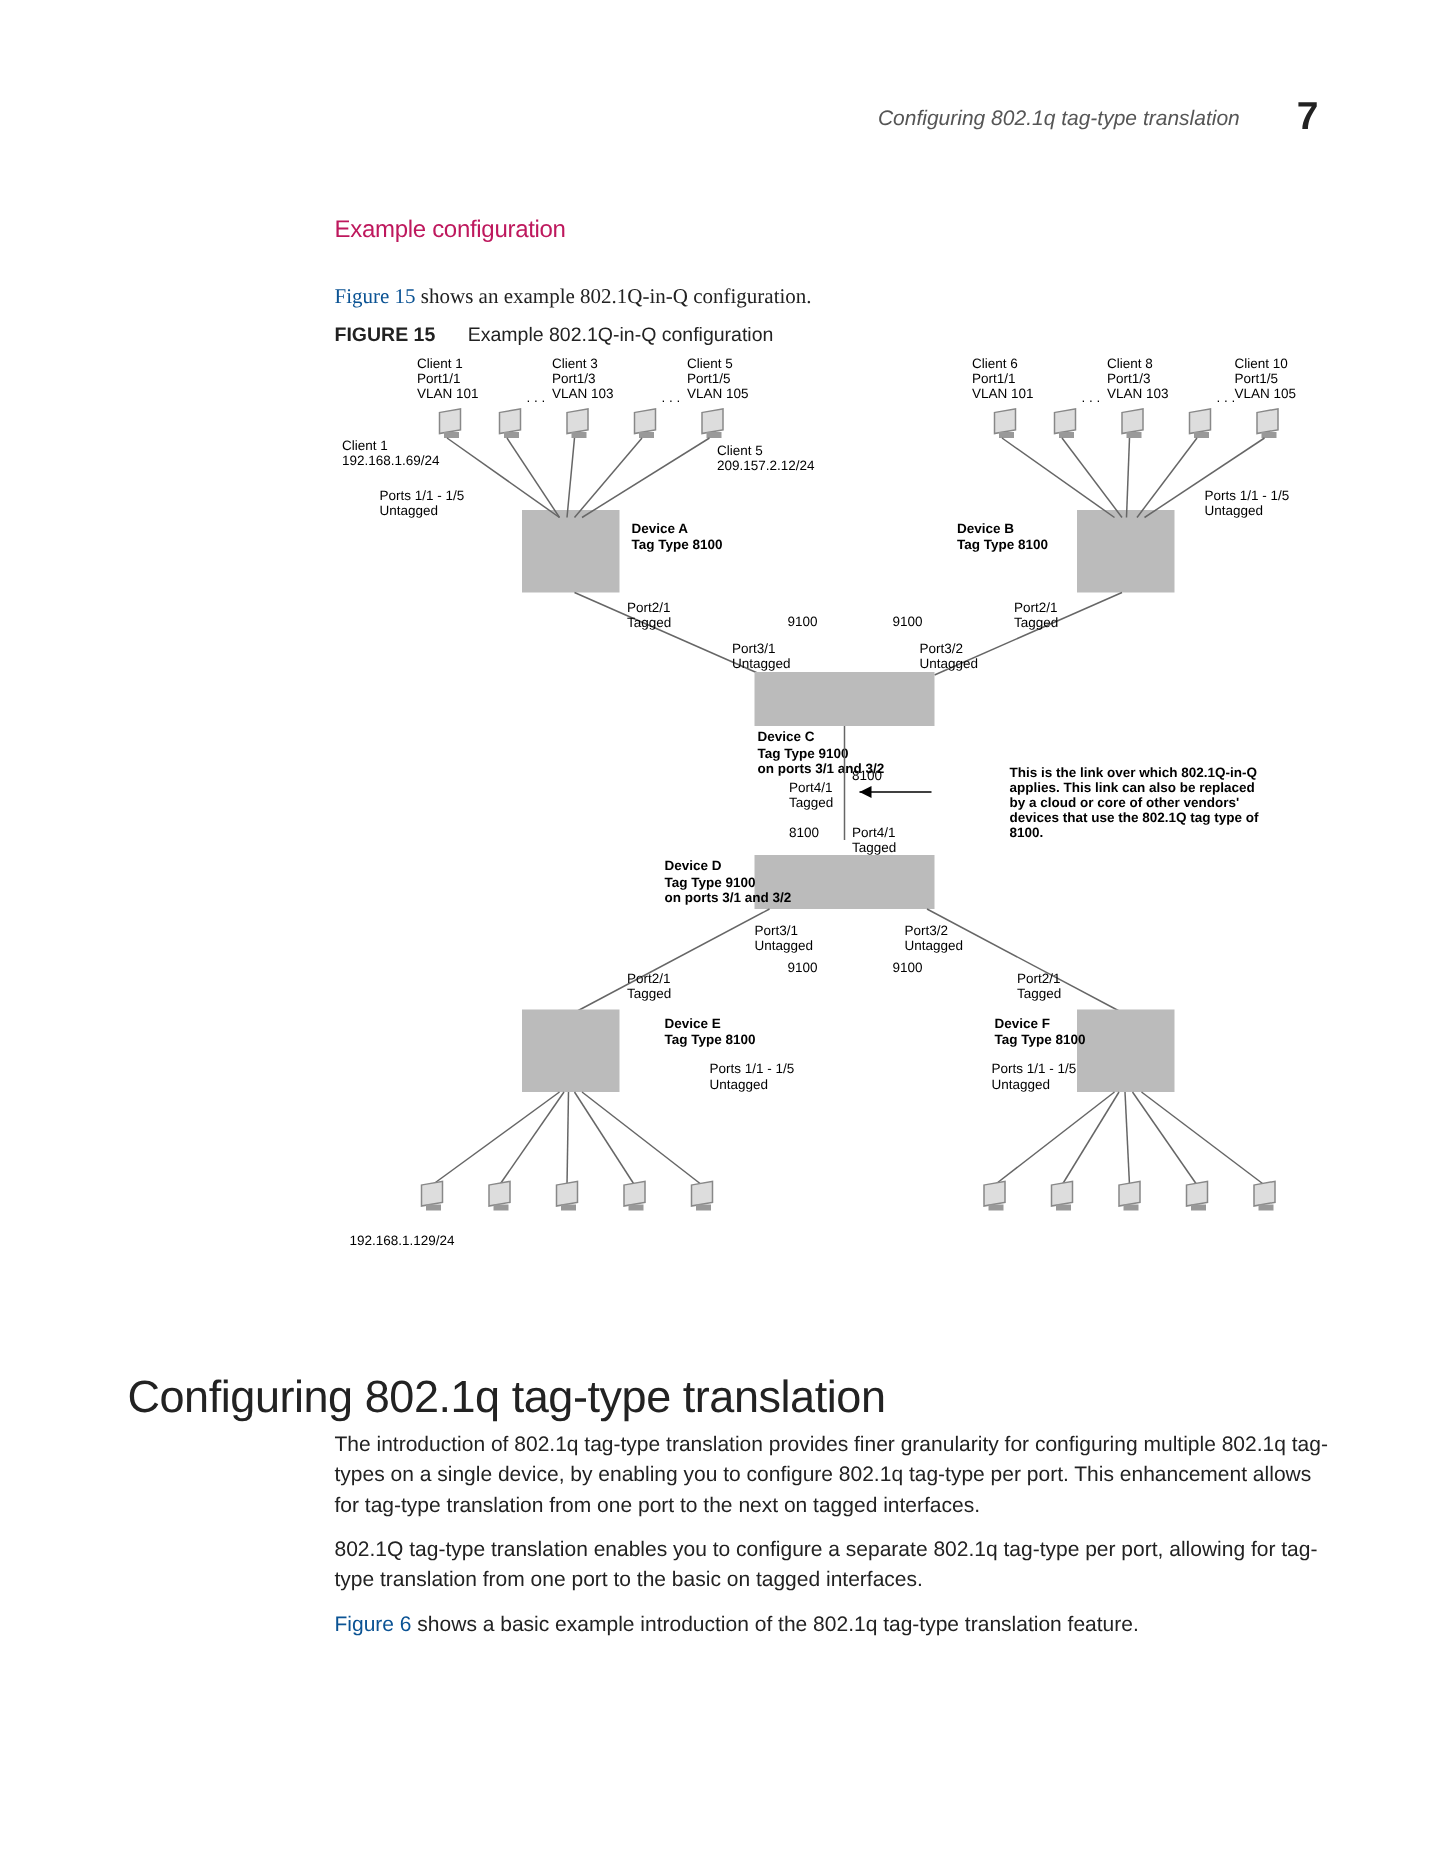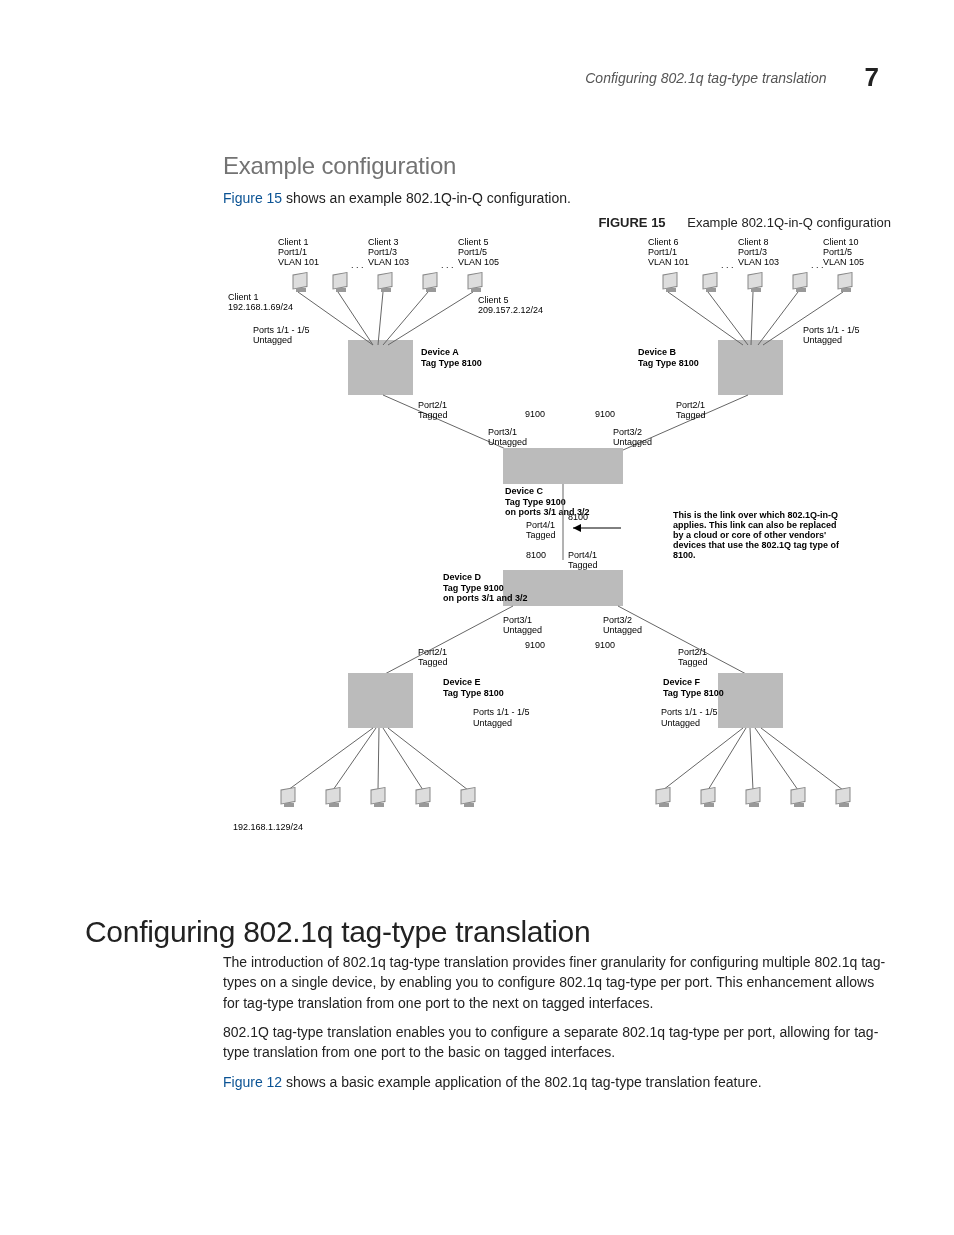--- a/index.html
+++ b/index.html
@@ -36,38 +36,38 @@
   }
   .body-block {
     position: absolute;
     left: 223px;
     right: 63px;
   }
   .section-heading {
     position: absolute;
     left: 223px;
     top: 132px;
-    font-size: 24px;
+    font-size: 16px;
     font-weight: 400;
     letter-spacing: -0.2px;
-    color: #737373;
+    color: #be185d;
   }
   .para1 {
     top: 175px;
     font-size: 14px;
     line-height: 1.4;
+    font-family: Liberation Serif, serif;
   }
   .figlink {
     color: #0b5394;
   }
   .figure-caption {
     top: 202px;
     font-size: 13px;
     font-weight: 700;
-    text-align: right;
   }
   .figure-caption .figlabel {
     font-weight: 700;
     margin-right: 18px;
   }
   .figure-caption .figtitle {
     font-weight: 400;
   }
   .figure-container {
     position: absolute;
@@ -354,16 +354,16 @@
 
       <text class="fig-text" x="10" y="600">192.168.1.129/24</text>
     </svg>
   </div>
 
   <h1 class="h1-main">Configuring 802.1q tag-type translation</h1>
 
   <p class="body-block para-main pm1">The introduction of 802.1q tag-type translation provides finer granularity for configuring multiple 802.1q tag-types on a single device, by enabling you to configure 802.1q tag-type per port. This enhancement allows for tag-type translation from one port to the next on tagged interfaces.</p>
   <p class="body-block para-main pm2">802.1Q tag-type translation enables you to configure a separate 802.1q tag-type per port, allowing for tag-type translation from one port to the basic on tagged interfaces.</p>
   <p class="body-block para-main pm3">
-    <span class="figlink">Figure 12</span><span> shows a basic example application of the 802.1q tag-type translation feature.</span>
+    <span class="figlink">Figure 6</span><span> shows a basic example introduction of the 802.1q tag-type translation feature.</span>
   </p>
 
 </div>
 
 </body></html>

